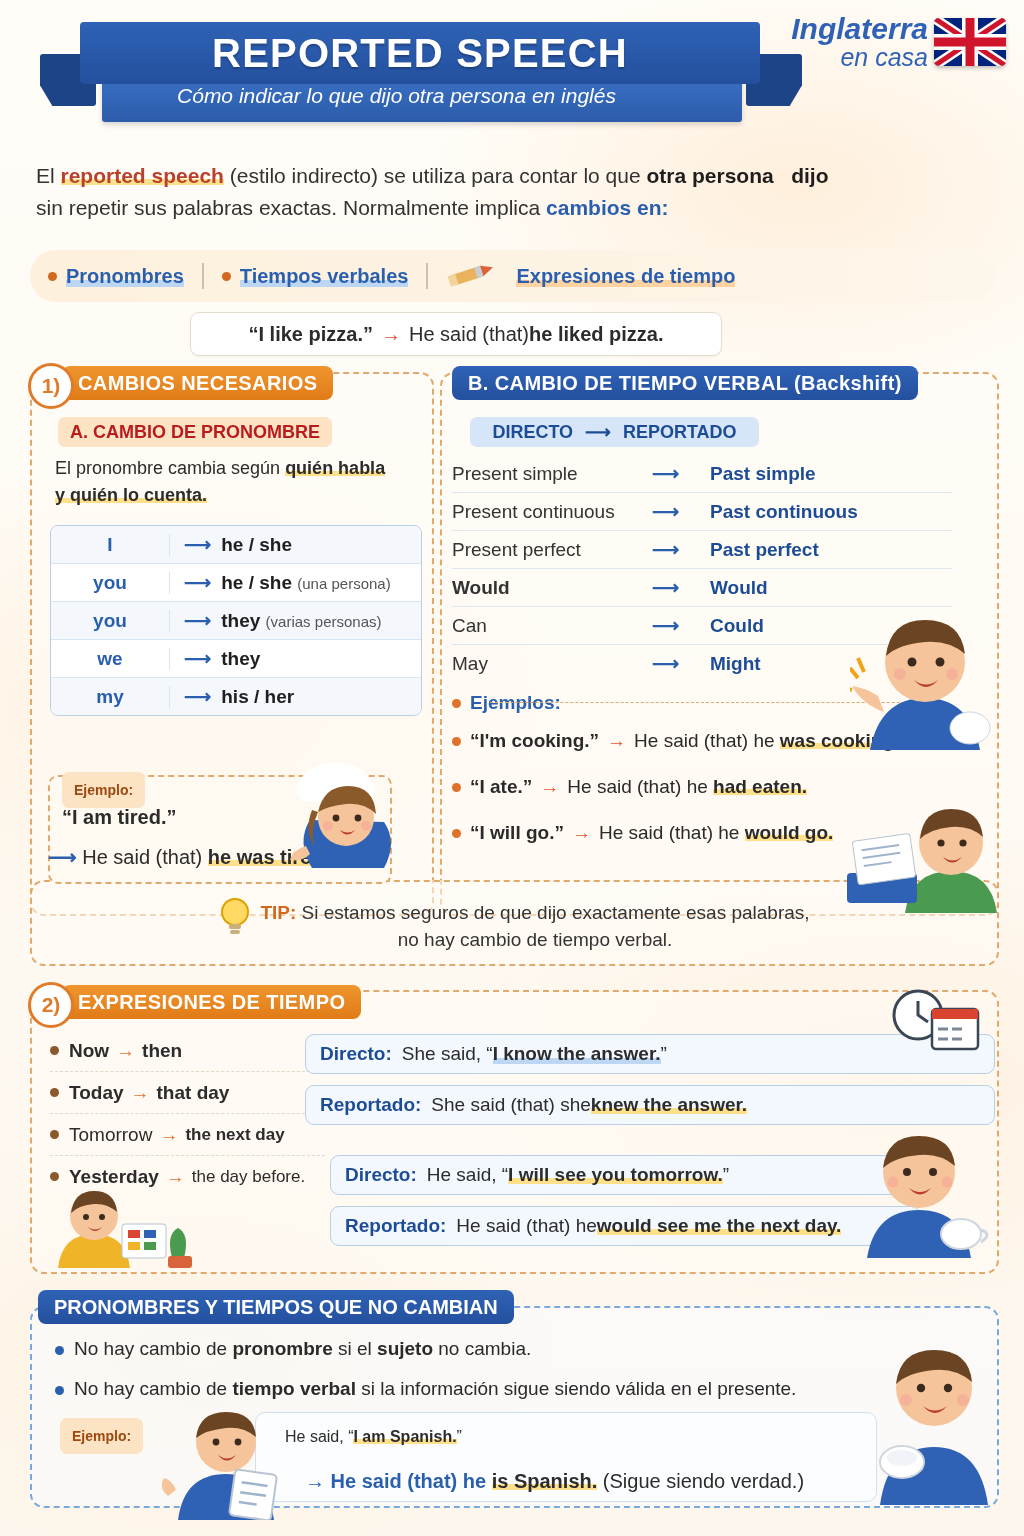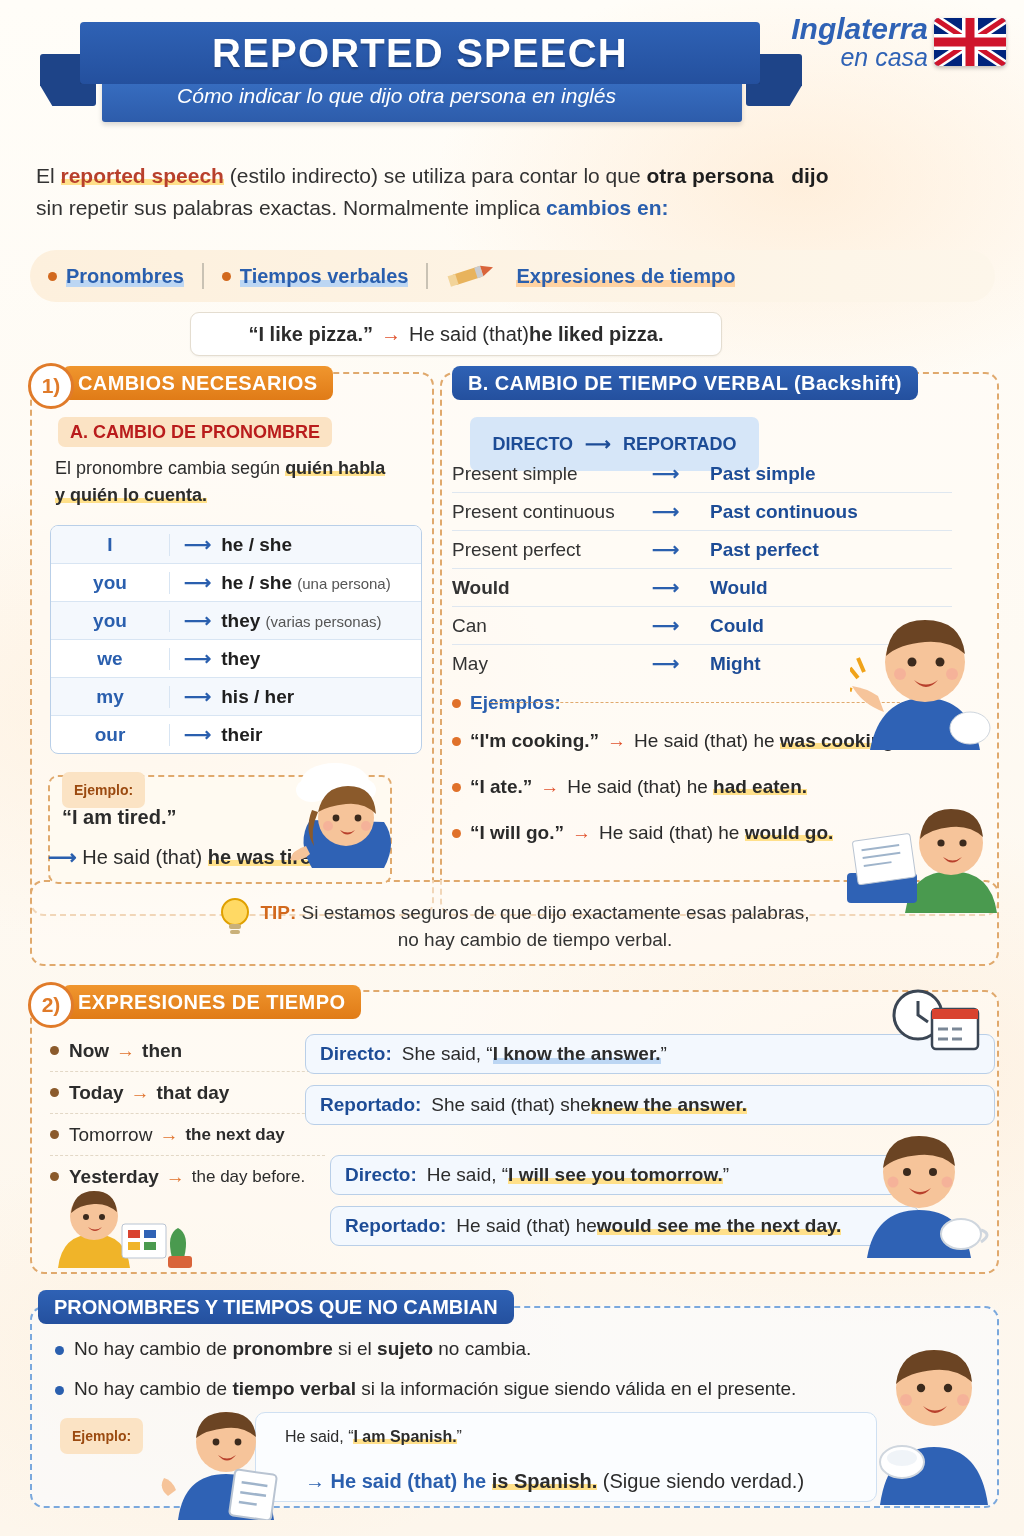--- a/index.html
+++ b/index.html
@@ -68,21 +68,21 @@
      border:3px solid #e07b2a;color:#e07b2a;font-weight:bold;font-size:21px;
      display:flex;align-items:center;justify-content:center;z-index:5;}
   .sec-title{position:absolute;height:34px;border-radius:8px;display:flex;align-items:center;
      padding:0 16px;color:#fff;font-weight:bold;font-size:20px;letter-spacing:.4px;z-index:4;}
   .t-orange{background:linear-gradient(#f0962e,#e07b17);}
   .t-blue{background:linear-gradient(#2f62b5,#24509e);}
 
   .sub-orange{position:absolute;background:#fbe3c4;border-radius:7px;height:30px;display:flex;align-items:center;
      padding:0 12px;color:#b91c1c;font-weight:bold;font-size:18px;}
   .sub-blue{position:absolute;background:#d6e6f8;border-radius:7px;height:30px;display:flex;align-items:center;
-     padding:12px 12px;color:#1d4c96;font-weight:bold;font-size:18px;}
+     padding:0 12px;color:#1d4c96;font-weight:bold;font-size:18px;}
 
   
   .ptable{position:absolute;left:50px;top:525px;width:370px;border:1px solid #b9cfe8;border-radius:8px;overflow:hidden;background:#fff;}
   .ptable .tr{display:flex;height:37px;align-items:center;border-bottom:1px solid #d8e5f3;}
   .ptable .tr:last-child{border-bottom:none;}
   .ptable .tr:nth-child(odd){background:#f4f8fd;}
   .ptable .c1{width:118px;text-align:center;font-weight:bold;color:#2a5fae;font-size:19px;border-right:1px solid #d8e5f3;}
   .ptable .c2{flex:1;padding-left:14px;font-size:19px;font-weight:bold;color:#1f1f1f;}
   .ptable .c2 .ar{color:#2a5fae;margin-right:10px;font-weight:bold;}
   .ptable .c2 .small{font-weight:normal;font-size:15px;color:#555;}
@@ -231,24 +231,20 @@
         <div class="c2"><span class="ar">⟶</span><span>they</span> <span class="small">(varias personas)</span></div>
       </div>
     <div class="tr">
         <div class="c1">we</div>
         <div class="c2"><span class="ar">⟶</span><span>they</span> <span class="small"></span></div>
       </div>
     <div class="tr">
         <div class="c1">my</div>
         <div class="c2"><span class="ar">⟶</span><span>his / her</span> <span class="small"></span></div>
       </div>
-    <div class="tr">
-        <div class="c1">our</div>
-        <div class="c2"><span class="ar">⟶</span><span>their</span> <span class="small"></span></div>
-      </div>
   </div>
 
   <div class="ej-box" style="left:48px;top:775px;width:340px;height:105px;"></div>
   <div class="ej-tag" style="left:62px;top:772px;">Ejemplo:</div>
   <div style="position:absolute;left:62px;top:806px;font-size:20px;font-weight:bold;">“I am tired.”</div>
   <div style="position:absolute;left:48px;top:845px;font-size:20px;">
     <span style="color:#2a5fae;font-weight:bold;">⟶</span>
     <span>He said (that) </span><b class="u-yellow">he was tired.</b>
   </div>
 

